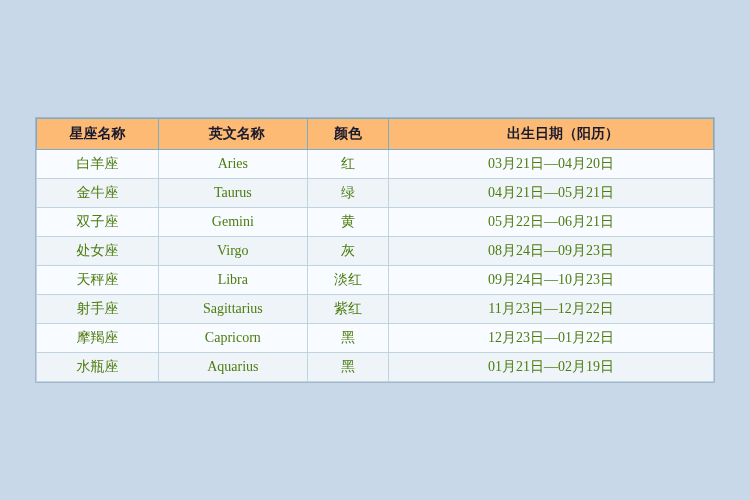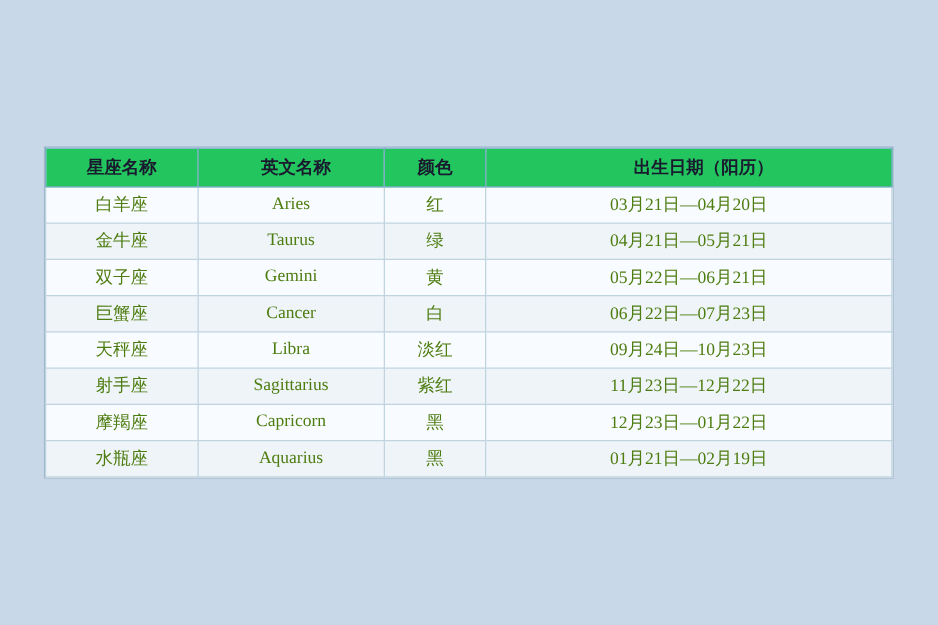--- a/index.html
+++ b/index.html
@@ -16,21 +16,21 @@
     .table-container {
       background: #f0f4f8;
       border: 1px solid #a0b8cc;
       width: 680px;
     }
     table {
       width: 100%;
       border-collapse: collapse;
     }
     thead tr {
-      background-color: #22c55e;
+      background-color: #fdba74;
     }
     thead th {
       border: 1px solid #7aacc8;
       padding: 6px 10px;
       text-align: center;
       font-weight: bold;
       color: #1a1a2e;
       font-size: 14px;
     }
     tbody tr {
@@ -80,24 +80,24 @@
           <td>绿</td>
           <td>04月21日—05月21日</td>
         </tr>
         <tr>
           <td>双子座</td>
           <td>Gemini</td>
           <td>黄</td>
           <td>05月22日—06月21日</td>
         </tr>
         <tr>
-          <td>巨蟹座</td>
-          <td>Cancer</td>
-          <td>白</td>
-          <td>06月22日—07月23日</td>
+          <td>处女座</td>
+          <td>Virgo</td>
+          <td>灰</td>
+          <td>08月24日—09月23日</td>
         </tr>
         <tr>
           <td>天秤座</td>
           <td>Libra</td>
           <td>淡红</td>
           <td>09月24日—10月23日</td>
         </tr>
         <tr>
           <td>射手座</td>
           <td>Sagittarius</td>

